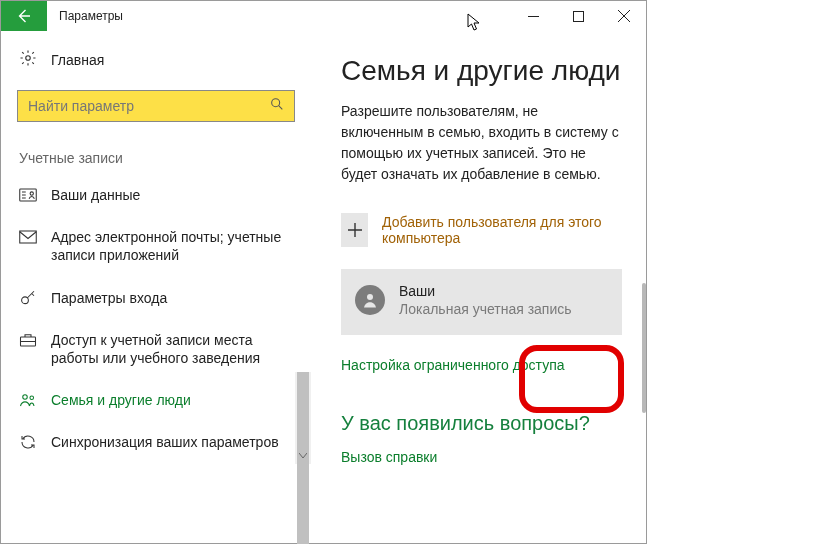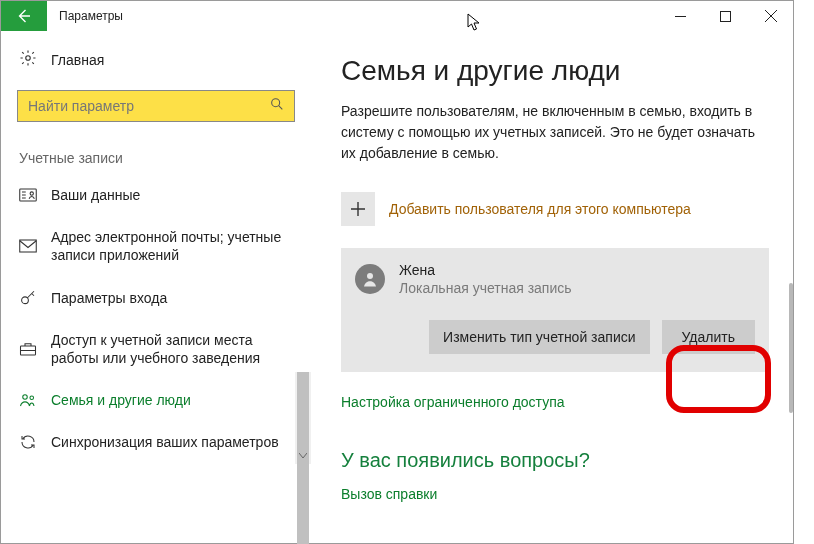--- a/index.html
+++ b/index.html
@@ -1,35 +1,35 @@
 <!DOCTYPE html>
 <html><head>
 <meta charset="utf-8">
 <style>
   * { box-sizing: border-box; margin: 0; padding: 0; }
   html, body { width: 814px; height: 544px; font-family: "Segoe UI", Arial, sans-serif; background: #fff; overflow: hidden; }
-  .window { width: 794px; height: 544px; border: 1px solid #9a9a9a; position: relative; background: #fff; }
+  .window { width: 647px; height: 544px; border: 1px solid #9a9a9a; position: relative; background: #fff; }
   
   .titlebar { height: 30px; display: flex; align-items: stretch; }
   .back-btn { width: 46px; background: #259d3d; display: flex; align-items: center; justify-content: center; }
   .back-btn svg { stroke: #fff; }
   .title-text { flex: 1; display: flex; align-items: center; padding-left: 12px; font-size: 12px; color: #222; }
   .win-ctrl { width: 45px; display: flex; align-items: center; justify-content: center; }
   .win-ctrl svg { stroke: #222; fill: none; }
   
   .body { display: flex; height: calc(100% - 30px); }
   .sidebar { width: 310px; padding: 12px 0 0 0; position: relative; display: flex; flex-direction: column; }
   .home-row { display: flex; align-items: center; gap: 14px; padding: 6px 18px; font-size: 14px; color: #222; }
   .search-wrap { margin: 14px 16px 0 16px; position: relative; }
   .search-input { width: 100%; height: 32px; border: 1px solid #888; padding: 0 34px 0 10px; font-size: 14px; color: #666; background: #fde047; outline: none; }
   .search-input::placeholder { color: #777; }
   .search-icon { position: absolute; right: 10px; top: 50%; transform: translateY(-50%); }
   .section-h { padding: 28px 18px 8px 18px; font-size: 14px; color: #666; }
   .nav-list { position: relative; }
-  .nav-item { display: flex; align-items: center; gap: 14px; padding: 12px 14px 12px 18px; font-size: 14px; color: #222; cursor: pointer; }
+  .nav-item { display: flex; gap: 14px; padding: 12px 14px 12px 18px; font-size: 14px; color: #222; cursor: pointer; }
   .nav-item.active { color: #0b7e2c; }
   .nav-item .icon-slot { width: 18px; height: 18px; display: flex; align-items: center; justify-content: center; flex-shrink: 0; }
   .nav-item .label { line-height: 1.3; }
   .sidebar-scroll { position: absolute; right: 0; top: 198px; bottom: 0; width: 16px; background: #f0f0f0; }
   .sidebar-scroll .thumb { position: absolute; top: 0; left: 2px; right: 2px; height: 180px; background: #c0c0c0; }
   .sidebar-scroll .arrow { position: absolute; left: 0; right: 0; height: 16px; display: flex; align-items: center; justify-content: center; }
   .sidebar-scroll .arrow.up { top: 0; }
   .sidebar-scroll .arrow.down { bottom: 0; }
   .sidebar-scroll .arrow svg { stroke: #666; }
   
@@ -206,28 +206,24 @@
 
       <div class="user-block">
         <div class="user-head">
           <div class="avatar">
             <svg width="18" height="18" viewBox="0 0 24 24">
                 <circle cx="12" cy="8" r="4"></circle>
                 <path d="M4 22c1.2-5 4.5-7 8-7s6.8 2 8 7z"></path>
               </svg>
           </div>
           <div class="user-info">
-            <div class="uname">Жена</div>
+            <div class="uname">Ваши</div>
             <div class="utype">Локальная учетная запись</div>
           </div>
         </div>
-        <div class="user-actions">
-          <button class="btn">Изменить тип учетной записи</button>
-          <button class="btn delete">Удалить</button>
-        </div>
       </div>
 
       <div class="highlight-ring"></div>
 
       <a class="link">Настройка ограниченного доступа</a>
 
       <h2 class="q-head">У вас появились вопросы?</h2>
       <a class="q-link">Вызов справки</a>
 
       <div class="content-scroll">

